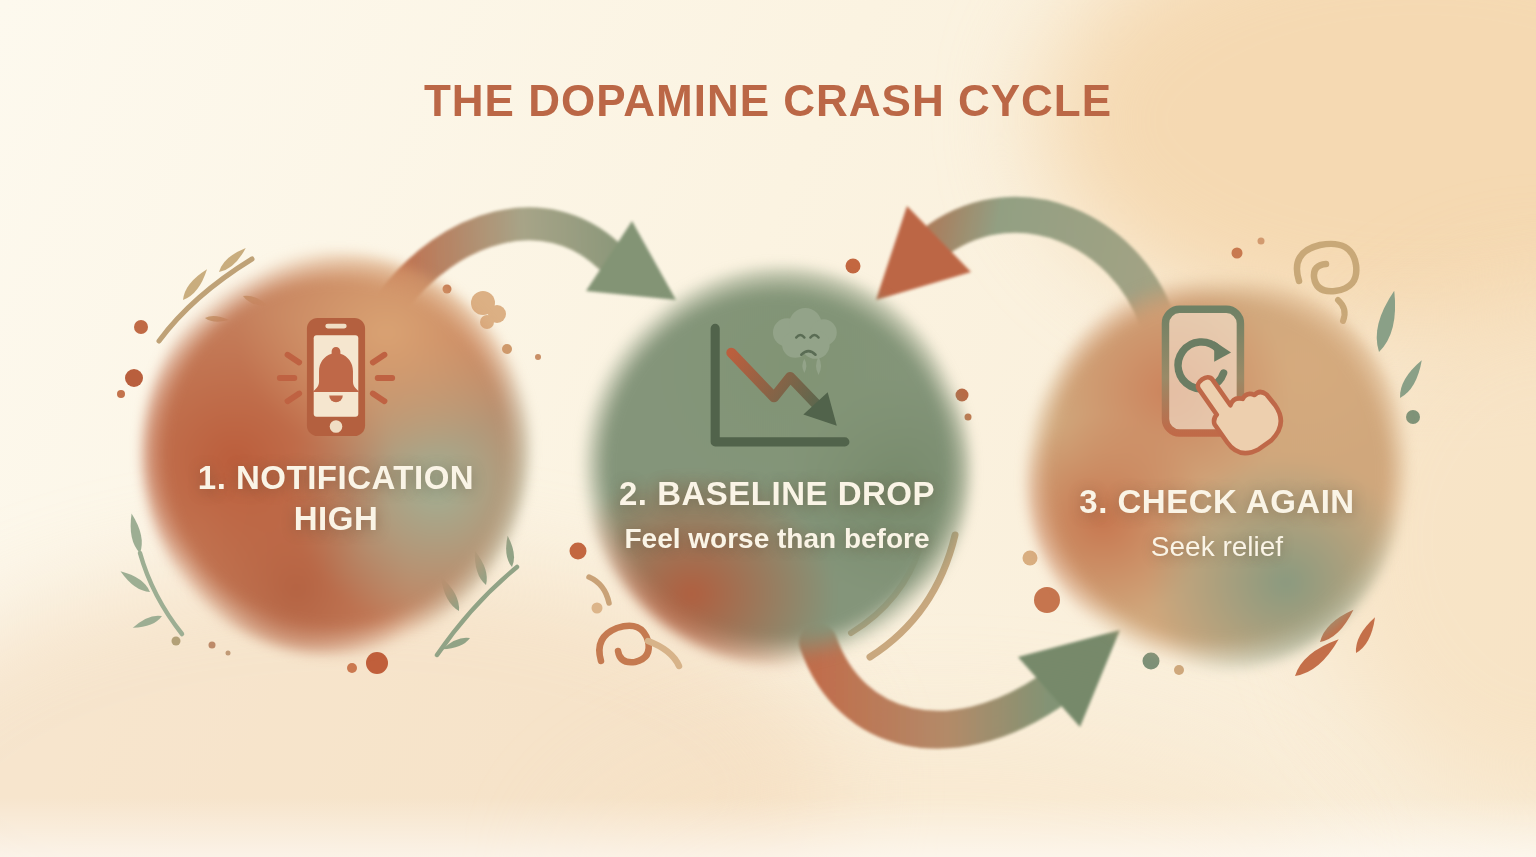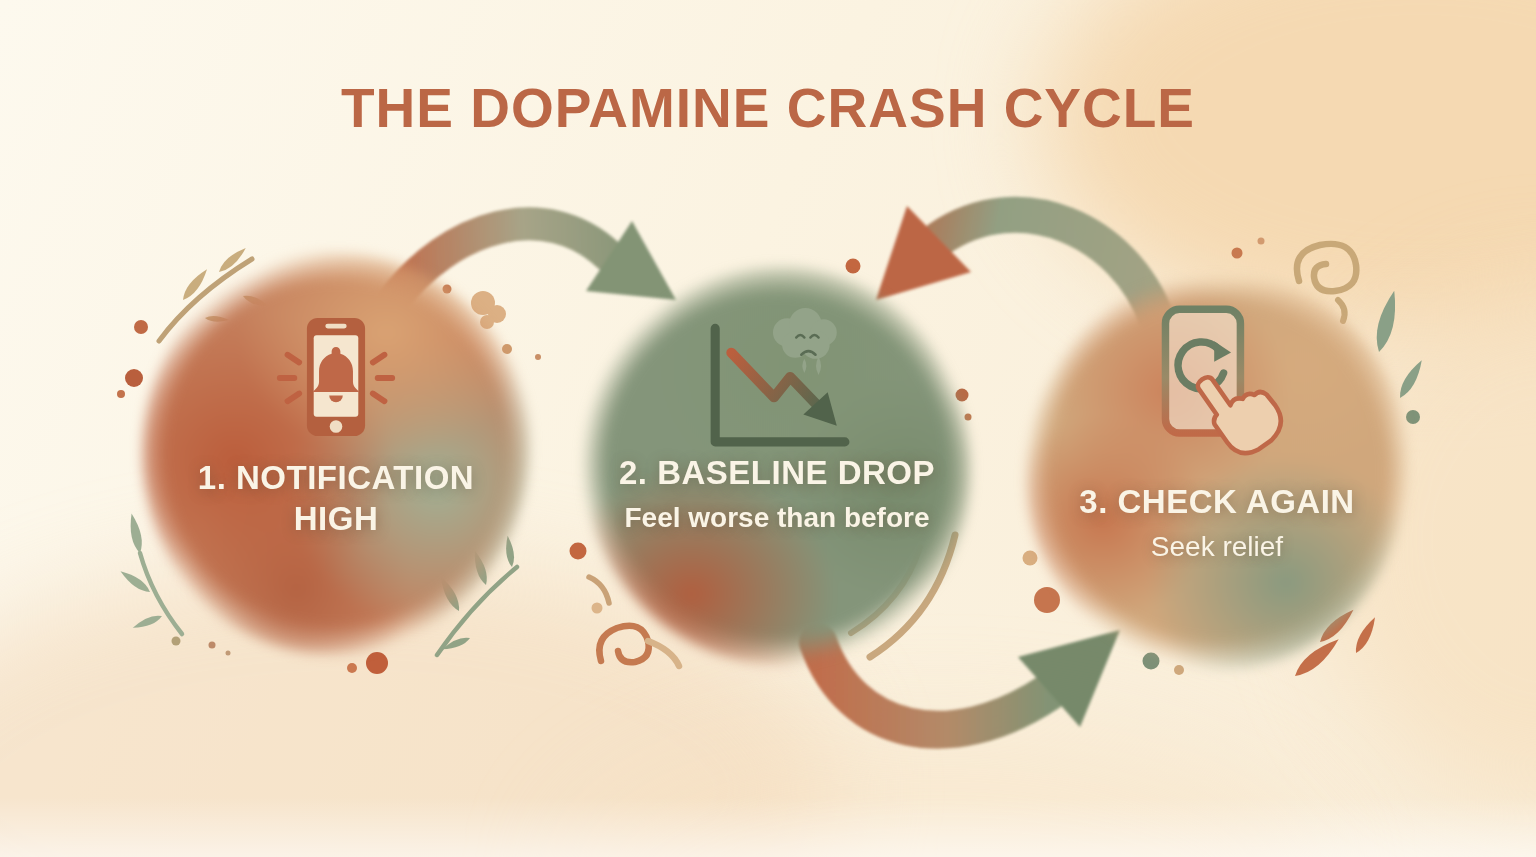--- a/index.html
+++ b/index.html
@@ -10,21 +10,21 @@
   }
   .wash{position:absolute;border-radius:50%;filter:blur(48px);}
   #wash-tr{left:1040px;top:-100px;width:760px;height:440px;background:rgba(244,211,168,.8);}
   #wash-r{left:1320px;top:280px;width:460px;height:520px;background:rgba(246,220,184,.55);}
   #wash-bl{left:-140px;top:560px;width:980px;height:460px;background:rgba(242,211,178,.5);}
   #wash-b2{left:560px;top:720px;width:760px;height:320px;background:rgba(247,226,196,.4);}
   #bottom-fade{position:absolute;left:0;right:0;bottom:0;height:60px;
     background:linear-gradient(rgba(255,255,255,0),rgba(255,255,255,.55));}
   #title{
     position:absolute;left:0;right:0;top:76px;margin:0;text-align:center;
-    font-size:55px;font-weight:bold;letter-spacing:1px;color:#bb6746;
+    font-size:44px;font-weight:bold;letter-spacing:1px;color:#bb6746;
   }
   #art{position:absolute;left:0;top:0;}
   .step{position:absolute;}
   .blob{position:absolute;inset:0;filter:blur(6px);}
   .step-content{
     position:relative;height:100%;display:flex;flex-direction:column;
     align-items:center;text-align:center;color:#faf4e6;
   }
   .step h2{
     margin:0;font-size:33px;font-weight:bold;letter-spacing:.5px;line-height:1.24;
@@ -49,21 +49,21 @@
   #step2{left:583px;top:266px;width:388px;height:400px;}
   #step2 .blob{
     border-radius:51% 49% 48% 52% / 49% 51% 49% 51%;
     background:
       radial-gradient(60% 50% at 28% 82%, rgba(180,90,58,.92), rgba(180,90,58,0) 62%),
       radial-gradient(55% 50% at 55% 25%, rgba(129,148,116,.95), rgba(129,148,116,0) 70%),
       radial-gradient(40% 40% at 80% 55%, rgba(118,137,106,.9), rgba(118,137,106,0) 70%),
       radial-gradient(circle at 50% 50%, #84957a 0%, #84957a 61%, rgba(132,149,122,0) 71%);
   }
   #step2 .step-content{padding-top:34px;}
-  #step2 h2{margin-top:3px;text-align:right;}
+  #step2 h2{margin-top:24px;text-align:right;}
   #step2 p{max-width:310px;font-weight:bold;}
   #step3{left:1026px;top:272px;width:382px;height:398px;}
   #step3 .blob{
     border-radius:50% 50% 49% 51% / 52% 48% 52% 48%;
     background:
       radial-gradient(55% 48% at 68% 78%, rgba(134,153,127,.95), rgba(134,153,127,0) 66%),
       radial-gradient(50% 45% at 38% 30%, rgba(203,122,84,.8), rgba(203,122,84,0) 62%),
       radial-gradient(45% 42% at 20% 62%, rgba(196,102,64,.75), rgba(196,102,64,0) 62%),
       radial-gradient(50% 40% at 72% 24%, rgba(214,171,126,.9), rgba(214,171,126,0) 65%),
       radial-gradient(circle at 50% 50%, #d0a77c 0%, #d0a77c 61%, rgba(208,167,124,0) 71%);

